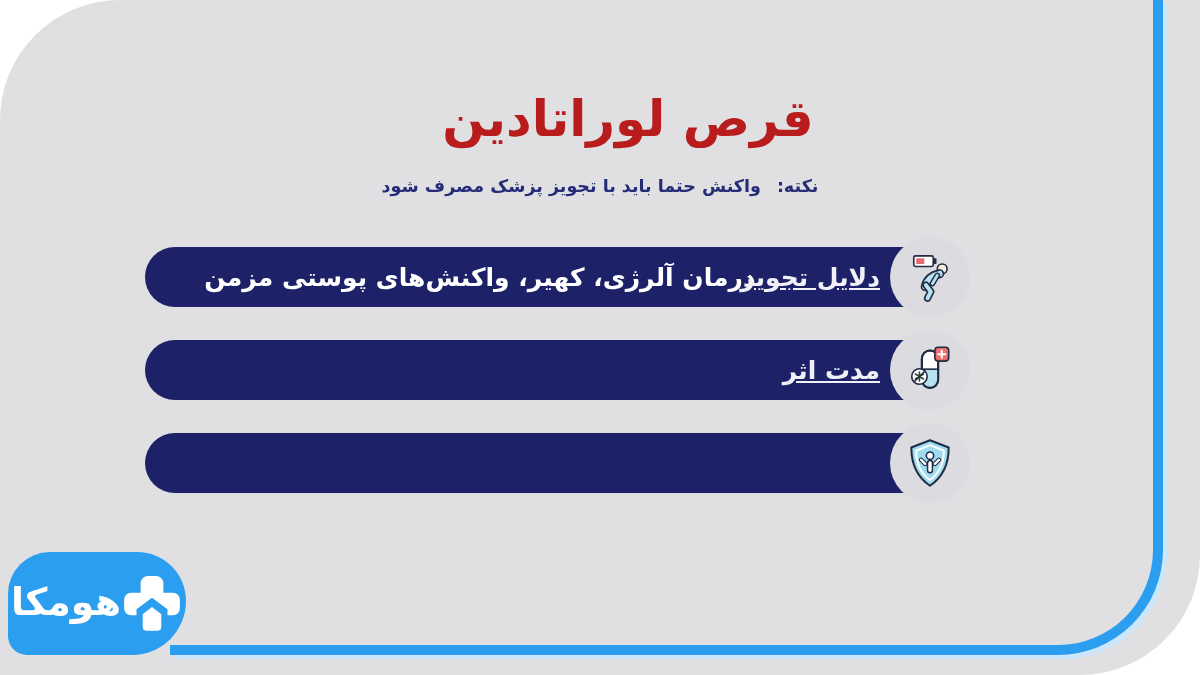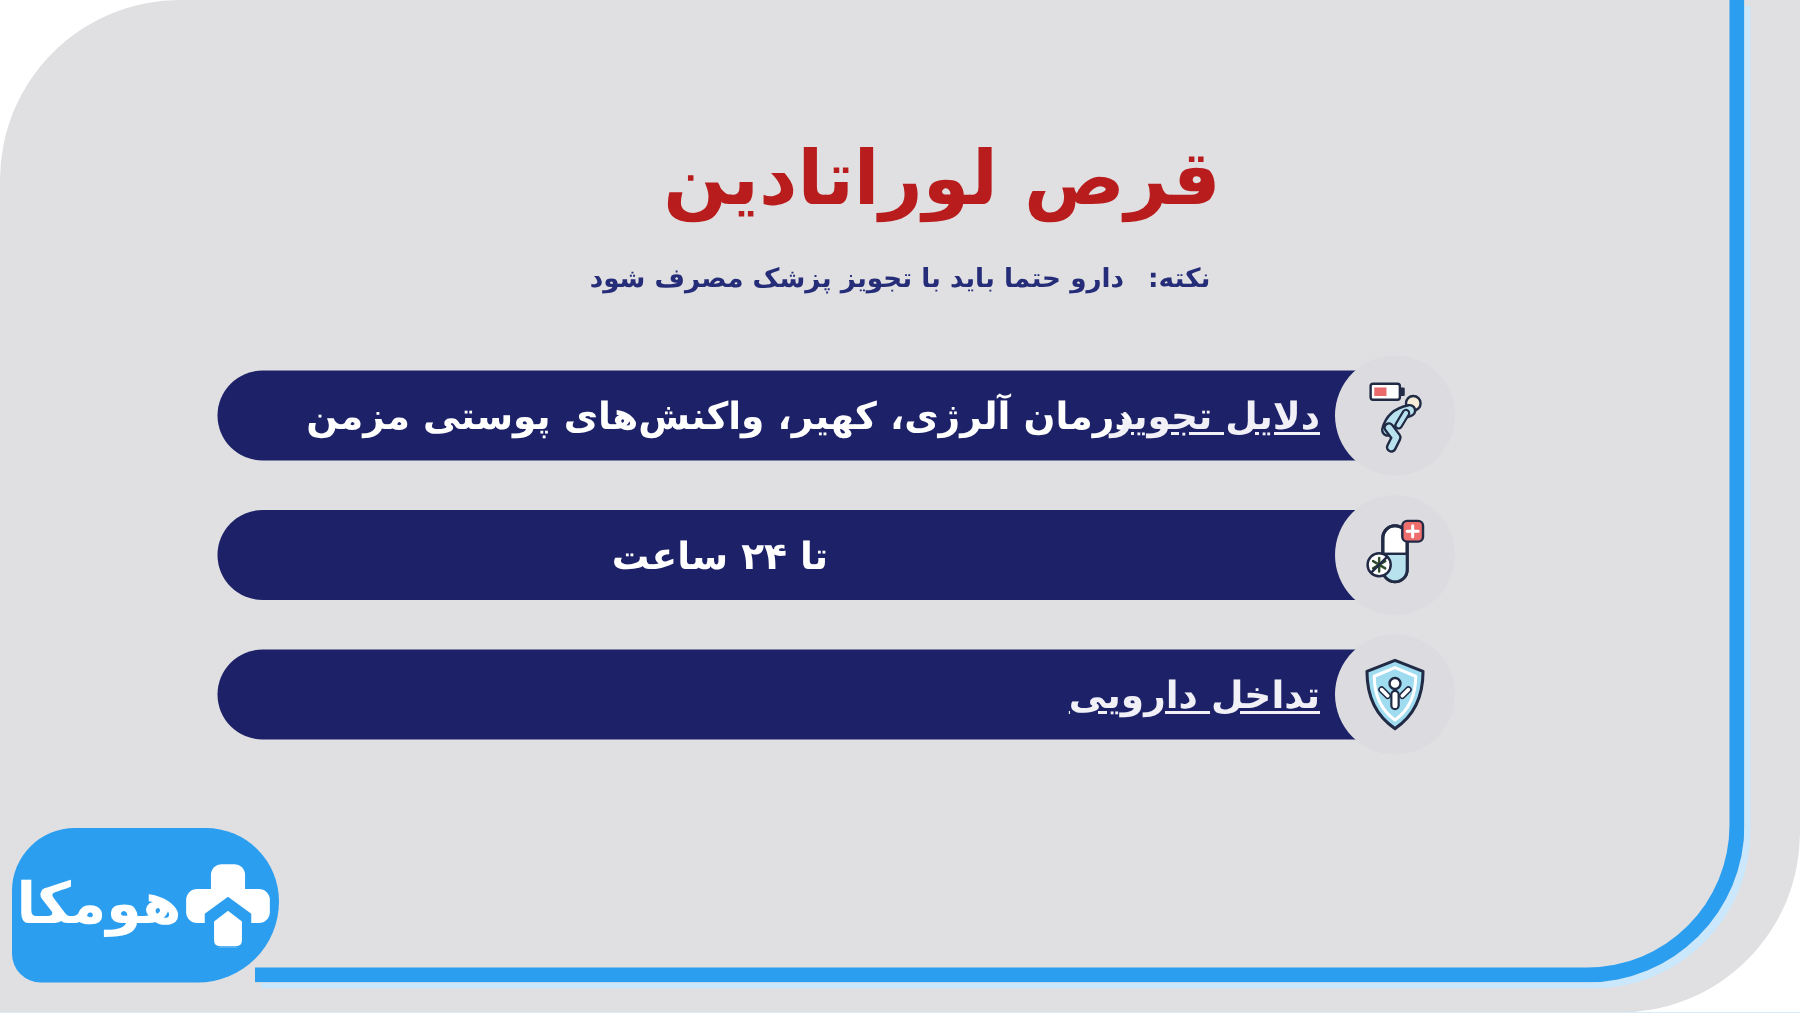--- a/index.html
+++ b/index.html
@@ -38,21 +38,21 @@
 </head>
 <body>
 
 <div id="canvas">
   <div class="card"></div>
   <div class="accent-line"></div>
 
   <div class="title">قرص لوراتادین</div>
 
   <div class="note">
-    <span class="note-label">نکته:</span><span>دارو حتما باید با تجویز پزشک مصرف شود</span>
+    <span class="note-label">نکته:</span><span>واکنش حتما باید با تجویز پزشک مصرف شود</span>
   </div>
 
   <div class="row row1">
     <div class="bar">
       <div class="row-value">درمان آلرژی، کهیر، واکنش‌های پوستی مزمن</div>
       <div class="row-label">دلایل تجویز</div>
       <div class="row-circle">
         <svg viewBox="0 0 64 64">
           <rect x="12" y="6" width="24" height="13" rx="2" fill="#ffffff" stroke="#222b45" stroke-width="2"></rect>
           <rect x="15" y="9" width="10" height="7" fill="#e86a6a"></rect>
@@ -64,40 +64,39 @@
           <path d="M27 42 L33 50 L29 58" stroke="#b9e2ef" stroke-width="5" fill="none" stroke-linecap="round" stroke-linejoin="round"></path>
           <path d="M41 30 L35 40" stroke="#222b45" stroke-width="7" stroke-linecap="round"></path>
           <path d="M41 30 L35 40" stroke="#b9e2ef" stroke-width="3.5" stroke-linecap="round"></path>
         </svg>
       </div>
     </div>
   </div>
 
   <div class="row row2">
     <div class="bar">
-      <div class="row-value">تا ۲۴ ساعت</div>
+      <div class="row-label">مدت اثر</div>
       <div class="row-circle">
         <svg viewBox="0 0 64 64">
           <rect x="22" y="8" width="20" height="46" rx="10" fill="#ffffff" stroke="#222b45" stroke-width="2.5"></rect>
           <path d="M22 31 h20 v13 a10 10 0 0 1 -10 10 a10 10 0 0 1 -10 -10 z" fill="#b9e2ef"></path>
           <rect x="22" y="8" width="20" height="46" rx="10" fill="none" stroke="#222b45" stroke-width="2.5"></rect>
           <line x1="22" y1="31" x2="42" y2="31" stroke="#222b45" stroke-width="2"></line>
           <rect x="38" y="4" width="17" height="17" rx="4" fill="#ee6e6e" stroke="#222b45" stroke-width="2"></rect>
           <path d="M46.5 8 v9 M42 12.5 h9" stroke="#ffffff" stroke-width="2.5" stroke-linecap="round"></path>
           <circle cx="19" cy="40" r="9.5" fill="#ffffff" stroke="#222b45" stroke-width="2"></circle>
           <path d="M19 34.5 v11 M14 37 l10 6 M24 37 l-10 6" stroke="#2d4d2d" stroke-width="2" stroke-linecap="round"></path>
           <path d="M12.5 46.5 L25.5 33.5" stroke="#222b45" stroke-width="2" stroke-linecap="round"></path>
         </svg>
       </div>
     </div>
   </div>
 
   <div class="row row3">
     <div class="bar">
-      <div class="row-label">تداخل دارویی</div>
       <div class="row-circle">
         <svg viewBox="0 0 64 64">
           <path d="M32 4 L55 13 C55 35 47 50 32 60 C17 50 9 35 9 13 Z" fill="#9fdcf0" stroke="#222b45" stroke-width="2.5" stroke-linejoin="round"></path>
           <path d="M32 10 L49 17 C49 34 43 45 32 53 C21 45 15 34 15 17 Z" fill="none" stroke="#ffffff" stroke-width="2.5" stroke-linejoin="round"></path>
           <circle cx="32" cy="23" r="4.5" fill="#ffffff" stroke="#222b45" stroke-width="2"></circle>
           <rect x="29" y="29" width="6" height="15" rx="3" fill="#ffffff" stroke="#222b45" stroke-width="1.8"></rect>
           <path d="M26 33 l-5 -5 M38 33 l5 -5" stroke="#222b45" stroke-width="5.5" stroke-linecap="round"></path>
           <path d="M26 33 l-5 -5 M38 33 l5 -5" stroke="#ffffff" stroke-width="3" stroke-linecap="round"></path>
         </svg>
       </div>

